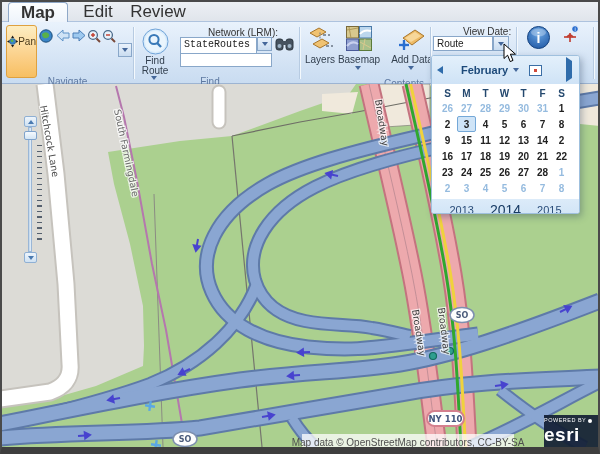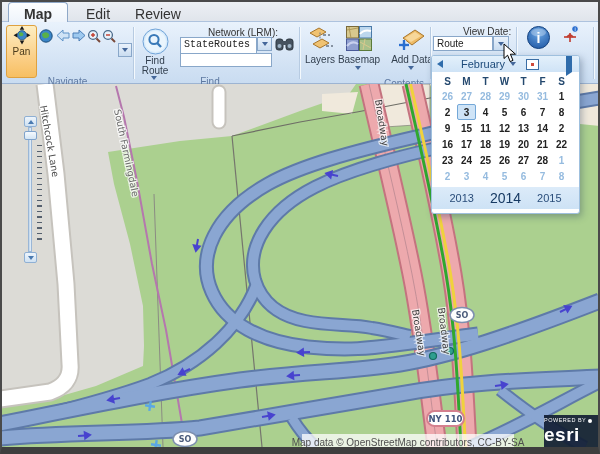--- a/index.html
+++ b/index.html
@@ -2,39 +2,39 @@
 <html><head>
 <meta charset="utf-8">
 <style>
   html,body{margin:0;padding:0;background:#888;}
   *{box-sizing:border-box;font-family:"Liberation Sans",sans-serif;}
   .app{position:relative;width:600px;height:454px;background:#cfe0f2;overflow:hidden;}
   .frame{position:absolute;inset:0;border:2px solid #4a4a4a;border-bottom:7px solid #3e3e3e;pointer-events:none;z-index:90;}
 
   
   .tabbar{position:absolute;left:0;top:0;width:600px;height:22px;background:linear-gradient(#eef1f5,#dfe4eb);}
-  .tab{position:absolute;top:2px;height:20px;font-size:14px;color:#333;display:flex;align-items:flex-end;justify-content:center;cursor:default;}
+  .tab{position:absolute;top:2px;height:20px;font-size:17px;color:#333;display:flex;align-items:flex-start;justify-content:center;cursor:default;}
   .tab.active{background:linear-gradient(#fdfeff,#eef4fb);border:1px solid #8fa8c8;border-bottom:none;border-radius:4px 4px 0 0;font-weight:bold;z-index:3;}
   
   .ribbon{position:absolute;left:0;top:21px;width:600px;height:63px;background:linear-gradient(#e9f2fc,#d2e2f4 70%,#c9dcf1);border-top:1px solid #aec3de;border-bottom:1px solid #9db4d2;}
   .vsep{position:absolute;top:5px;height:52px;width:1px;background:#b7cbe2;box-shadow:1px 0 0 #f4f9fd;}
   .grouplabel{position:absolute;font-size:10px;color:#5d78a1;text-align:center;}
   .rlabel{position:absolute;font-size:10px;color:#333;margin-left:28px;}
   .field{position:absolute;background:#fff;border:1px solid #89a7c9;font-size:10px;color:#222;padding:1px 3px;line-height:11px;}
   .dropbtn{position:absolute;background:linear-gradient(#eaf2fb,#c9dcf0);border:1px solid #89a7c9;display:flex;align-items:center;justify-content:center;}
   .caret{width:0;height:0;border-left:3.5px solid transparent;border-right:3.5px solid transparent;border-top:4px solid #44679a;}
-  .panbtn{position:absolute;left:6px;top:3px;width:31px;height:53px;background:linear-gradient(#fdeec3,#fbd089 60%,#f7bf62);border:1px solid #dfa13f;border-radius:3px;display:flex;flex-direction:column;align-items:center;justify-content:flex-end;padding-bottom:20px;}
+  .panbtn{position:absolute;left:6px;top:3px;width:31px;height:53px;background:linear-gradient(#fdeec3,#fbd089 60%,#f7bf62);border:1px solid #dfa13f;border-radius:3px;display:flex;align-items:center;justify-content:flex-end;padding-bottom:20px;}
   .panbtn .txt{font-size:10px;color:#4a3a1a;}
   .iconbtn{position:absolute;display:flex;align-items:center;justify-content:center;cursor:default;}
   .btnlabel{position:absolute;font-size:10px;color:#33404f;text-align:center;white-space:nowrap;}
   .ucaret{position:absolute;width:0;height:0;border-left:3.5px solid transparent;border-right:3.5px solid transparent;border-top:4px solid #44679a;}
 
   
   .calendar{position:absolute;left:431px;top:55px;width:149px;height:159px;background:#fff;border:1px solid #9fc0de;border-radius:3px;box-shadow:2px 3px 7px rgba(40,60,90,.35);z-index:50;overflow:hidden;}
-  .cal-head{height:16px;background:linear-gradient(#e3f0fb,#cfe3f6);display:flex;align-items:center;padding:0 5px;gap:4px;}
+  .cal-head{height:28px;background:linear-gradient(#e3f0fb,#cfe3f6);display:flex;align-items:center;padding:0 5px;gap:4px;font-weight:bold;}
   .cal-nav{width:0;height:0;cursor:pointer;}
   .cal-nav.prev{border-top:4.5px solid transparent;border-bottom:4.5px solid transparent;border-right:6px solid #2f6cab;}
   .cal-nav.next{border-top:4.5px solid transparent;border-bottom:4.5px solid transparent;border-left:6px solid #2f6cab;margin-left:2px;}
   .cal-month{flex:0 0 auto;margin-left:14px;display:flex;align-items:center;gap:5px;font-size:11px;color:#1d4a7a;cursor:pointer;}
   .cal-grid-icon{width:13px;height:11px;border:1px solid #3a6ea5;background:
      linear-gradient(#fff,#fff) ,
      repeating-linear-gradient(to right,#6d9fd0 0 1px,transparent 1px 4px),
      repeating-linear-gradient(to bottom,#6d9fd0 0 1px,transparent 1px 3px);
      background-color:#e8f2fb;position:relative;margin-left:6px;cursor:pointer;}
   .cal-grid-icon:after{content:"";position:absolute;left:4px;top:3px;width:3px;height:3px;background:#d04a3a;}

